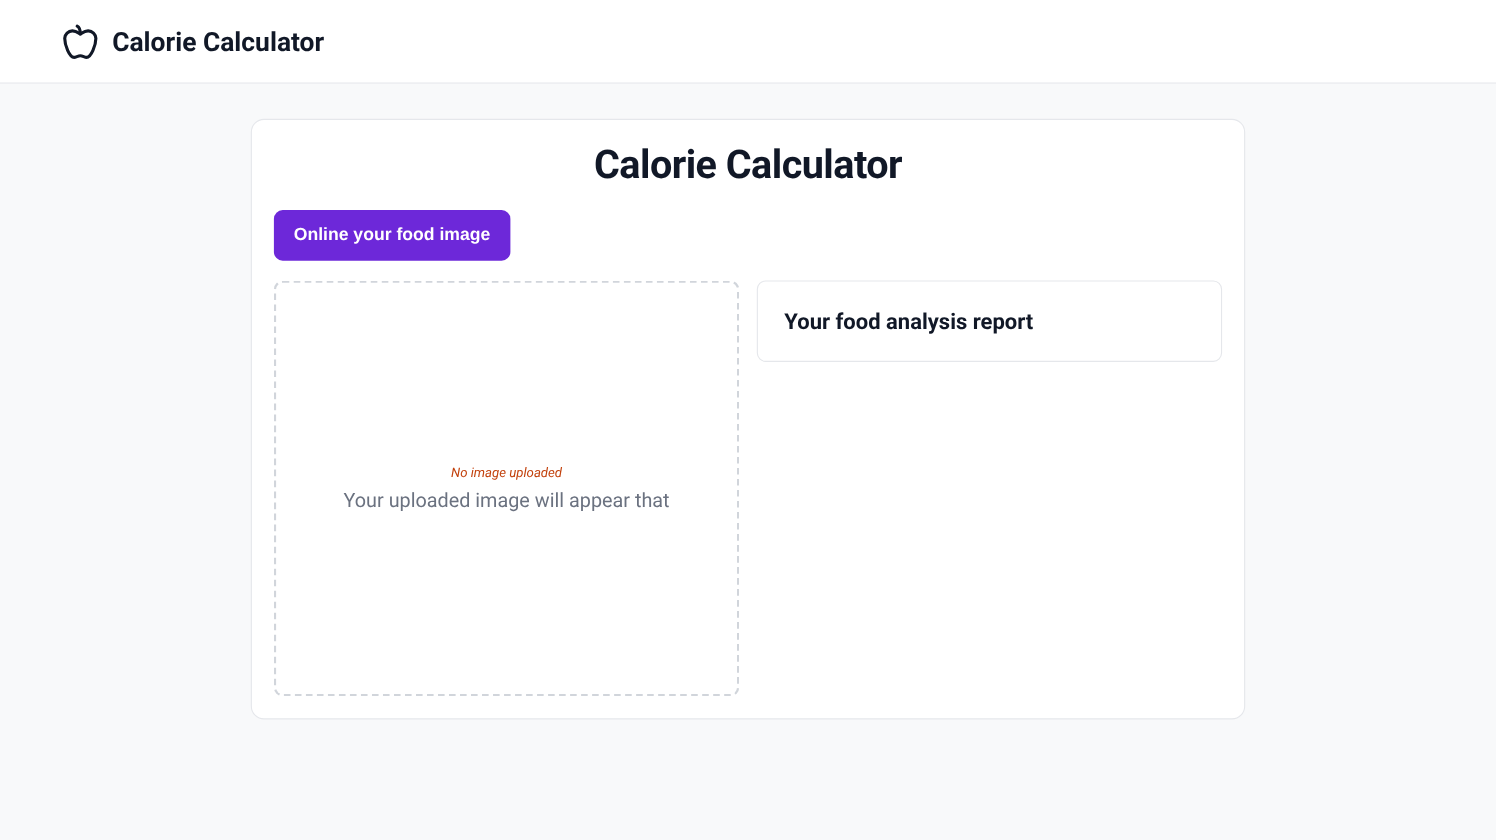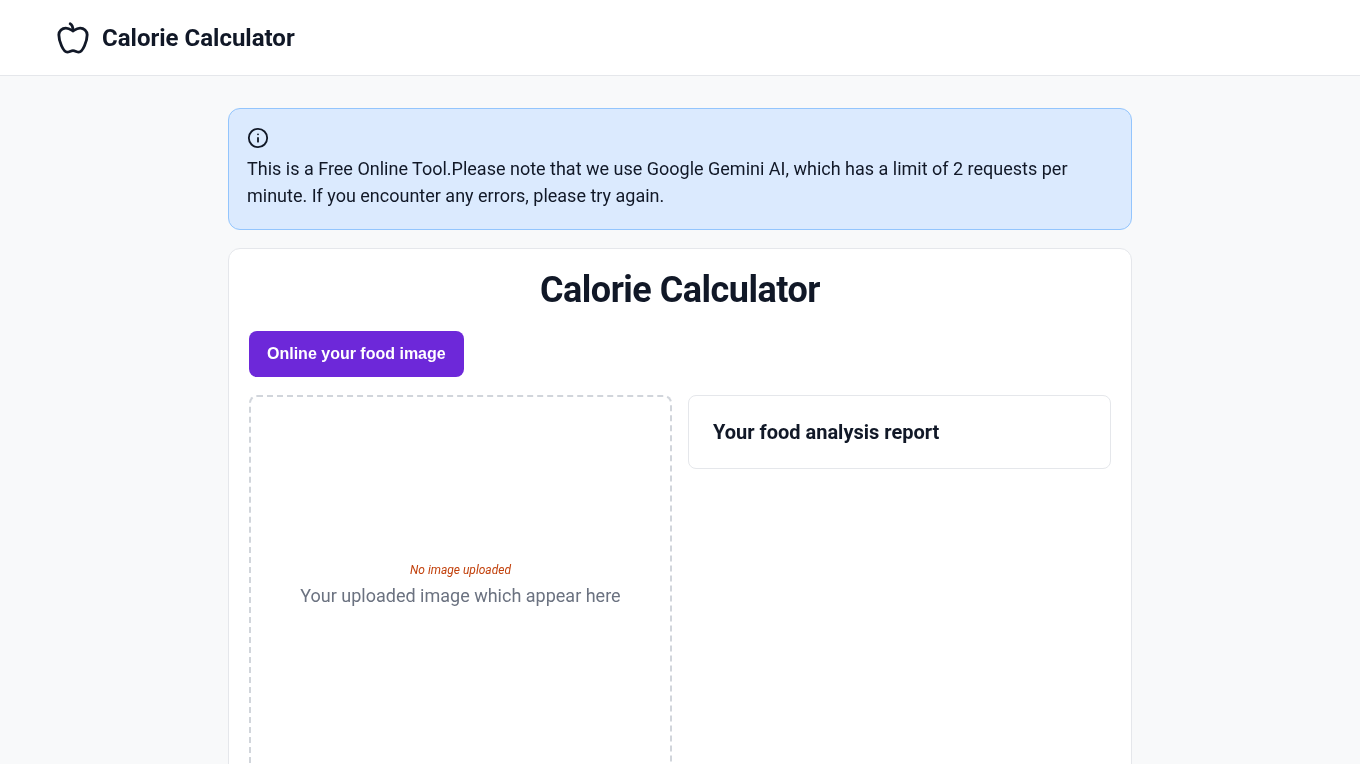--- a/index.html
+++ b/index.html
@@ -160,40 +160,30 @@
   <a class="github-link">
     <span class="github-icon">
       <svg viewBox="0 0 24 24" fill="#111827">
         <path d="M12 0C5.37 0 0 5.37 0 12c0 5.31 3.435 9.795 8.205 11.385.6.105.825-.255.825-.57 0-.285-.015-1.23-.015-2.235-3.015.555-3.795-.735-4.035-1.41-.135-.345-.72-1.41-1.23-1.695-.42-.225-1.02-.78-.015-.795.945-.015 1.62.87 1.845 1.23 1.08 1.815 2.805 1.305 3.495.99.105-.78.42-1.305.765-1.605-2.67-.3-5.46-1.335-5.46-5.925 0-1.305.465-2.385 1.23-3.225-.12-.3-.54-1.53.12-3.18 0 0 1.005-.315 3.3 1.23.96-.27 1.98-.405 3-.405s2.04.135 3 .405c2.295-1.56 3.3-1.23 3.3-1.23.66 1.65.24 2.88.12 3.18.765.84 1.23 1.905 1.23 3.225 0 4.605-2.805 5.625-5.475 5.925.435.375.81 1.095.81 2.22 0 1.605-.015 2.895-.015 3.3 0 .315.225.69.825.57A12.02 12.02 0 0 0 24 12c0-6.63-5.37-12-12-12Z"></path>
       </svg>
     </span>
   </a>
 </header>
 
 <main class="main-container">
-  <div class="info-banner">
-    <span class="info-icon">
-      <svg viewBox="0 0 24 24" fill="none" stroke="#111827" stroke-width="2" stroke-linecap="round" stroke-linejoin="round">
-        <circle cx="12" cy="12" r="10"></circle>
-        <path d="M12 16v-4"></path>
-        <path d="M12 8h.01"></path>
-      </svg>
-    </span>
-    <p class="info-text">This is a Free Online Tool.Please note that we use Google Gemini AI, which has a limit of 2 requests per minute. If you encounter any errors, please try again.</p>
-  </div>
 
   <div class="card">
     <h2 class="card-title">Calorie Calculator</h2>
     
     <button class="upload-button">Online your food image</button>
     
     <div class="content-row">
       <div class="dropzone">
         <p class="dropzone-title">No image uploaded</p>
-        <p class="dropzone-subtitle">Your uploaded image which appear here</p>
+        <p class="dropzone-subtitle">Your uploaded image will appear that</p>
       </div>
 
       <div class="report-panel">
         <h3 class="report-title">Your food analysis report</h3>
       </div>
     </div>
   </div>
 </main>
 
 </body></html>

